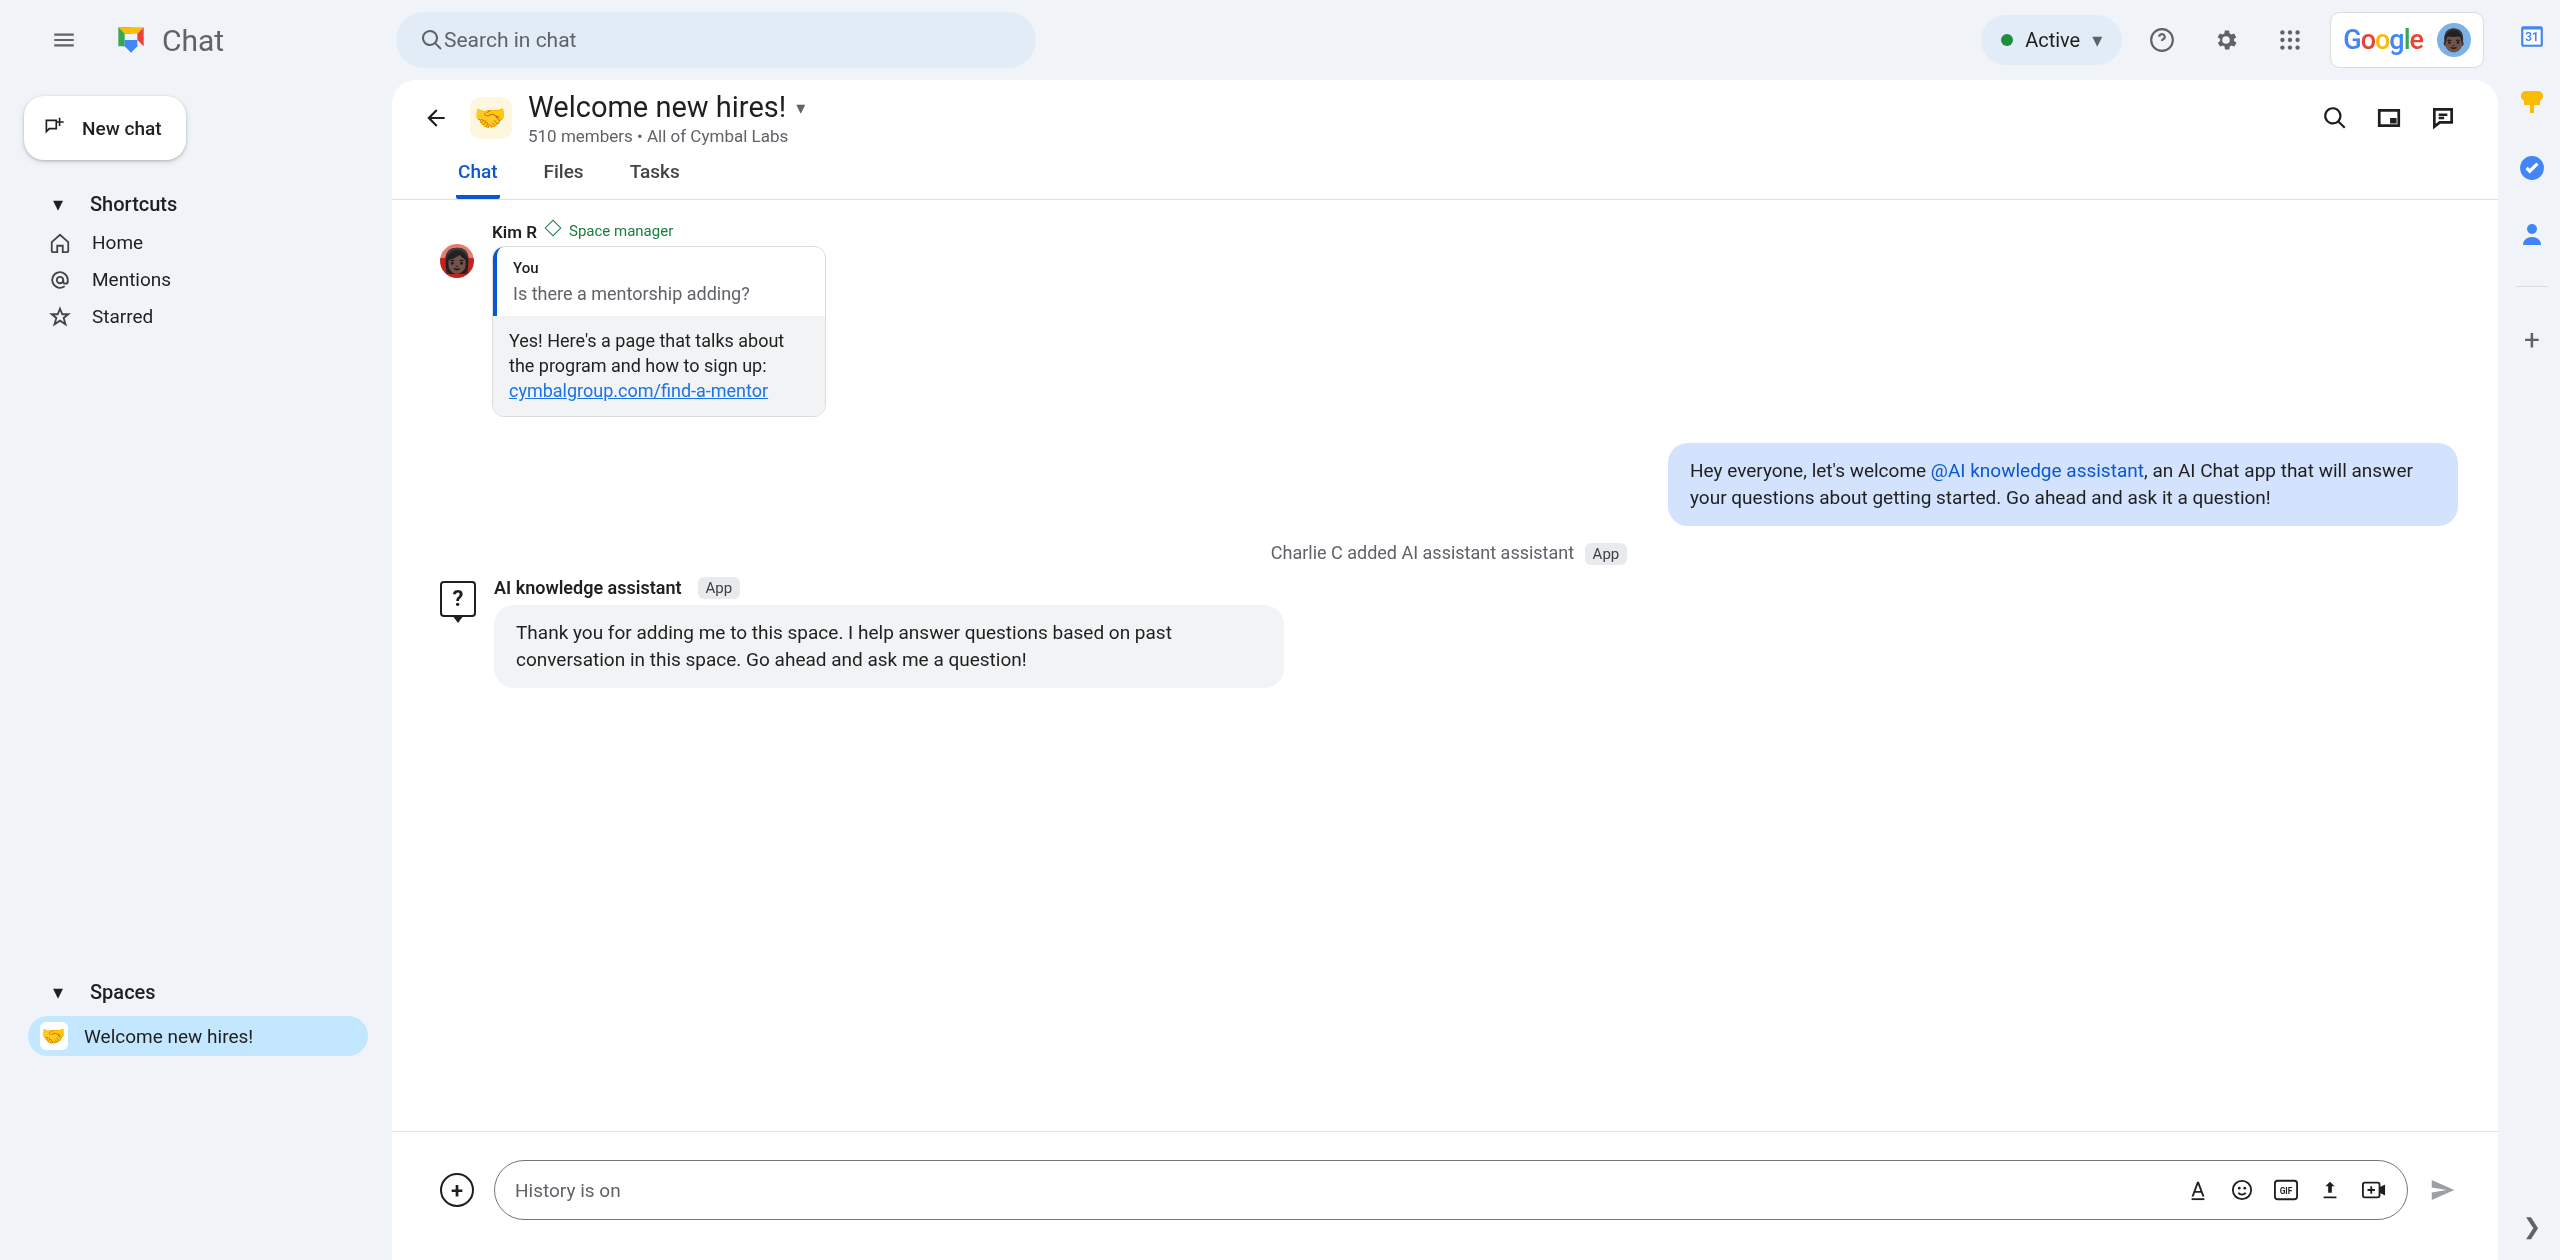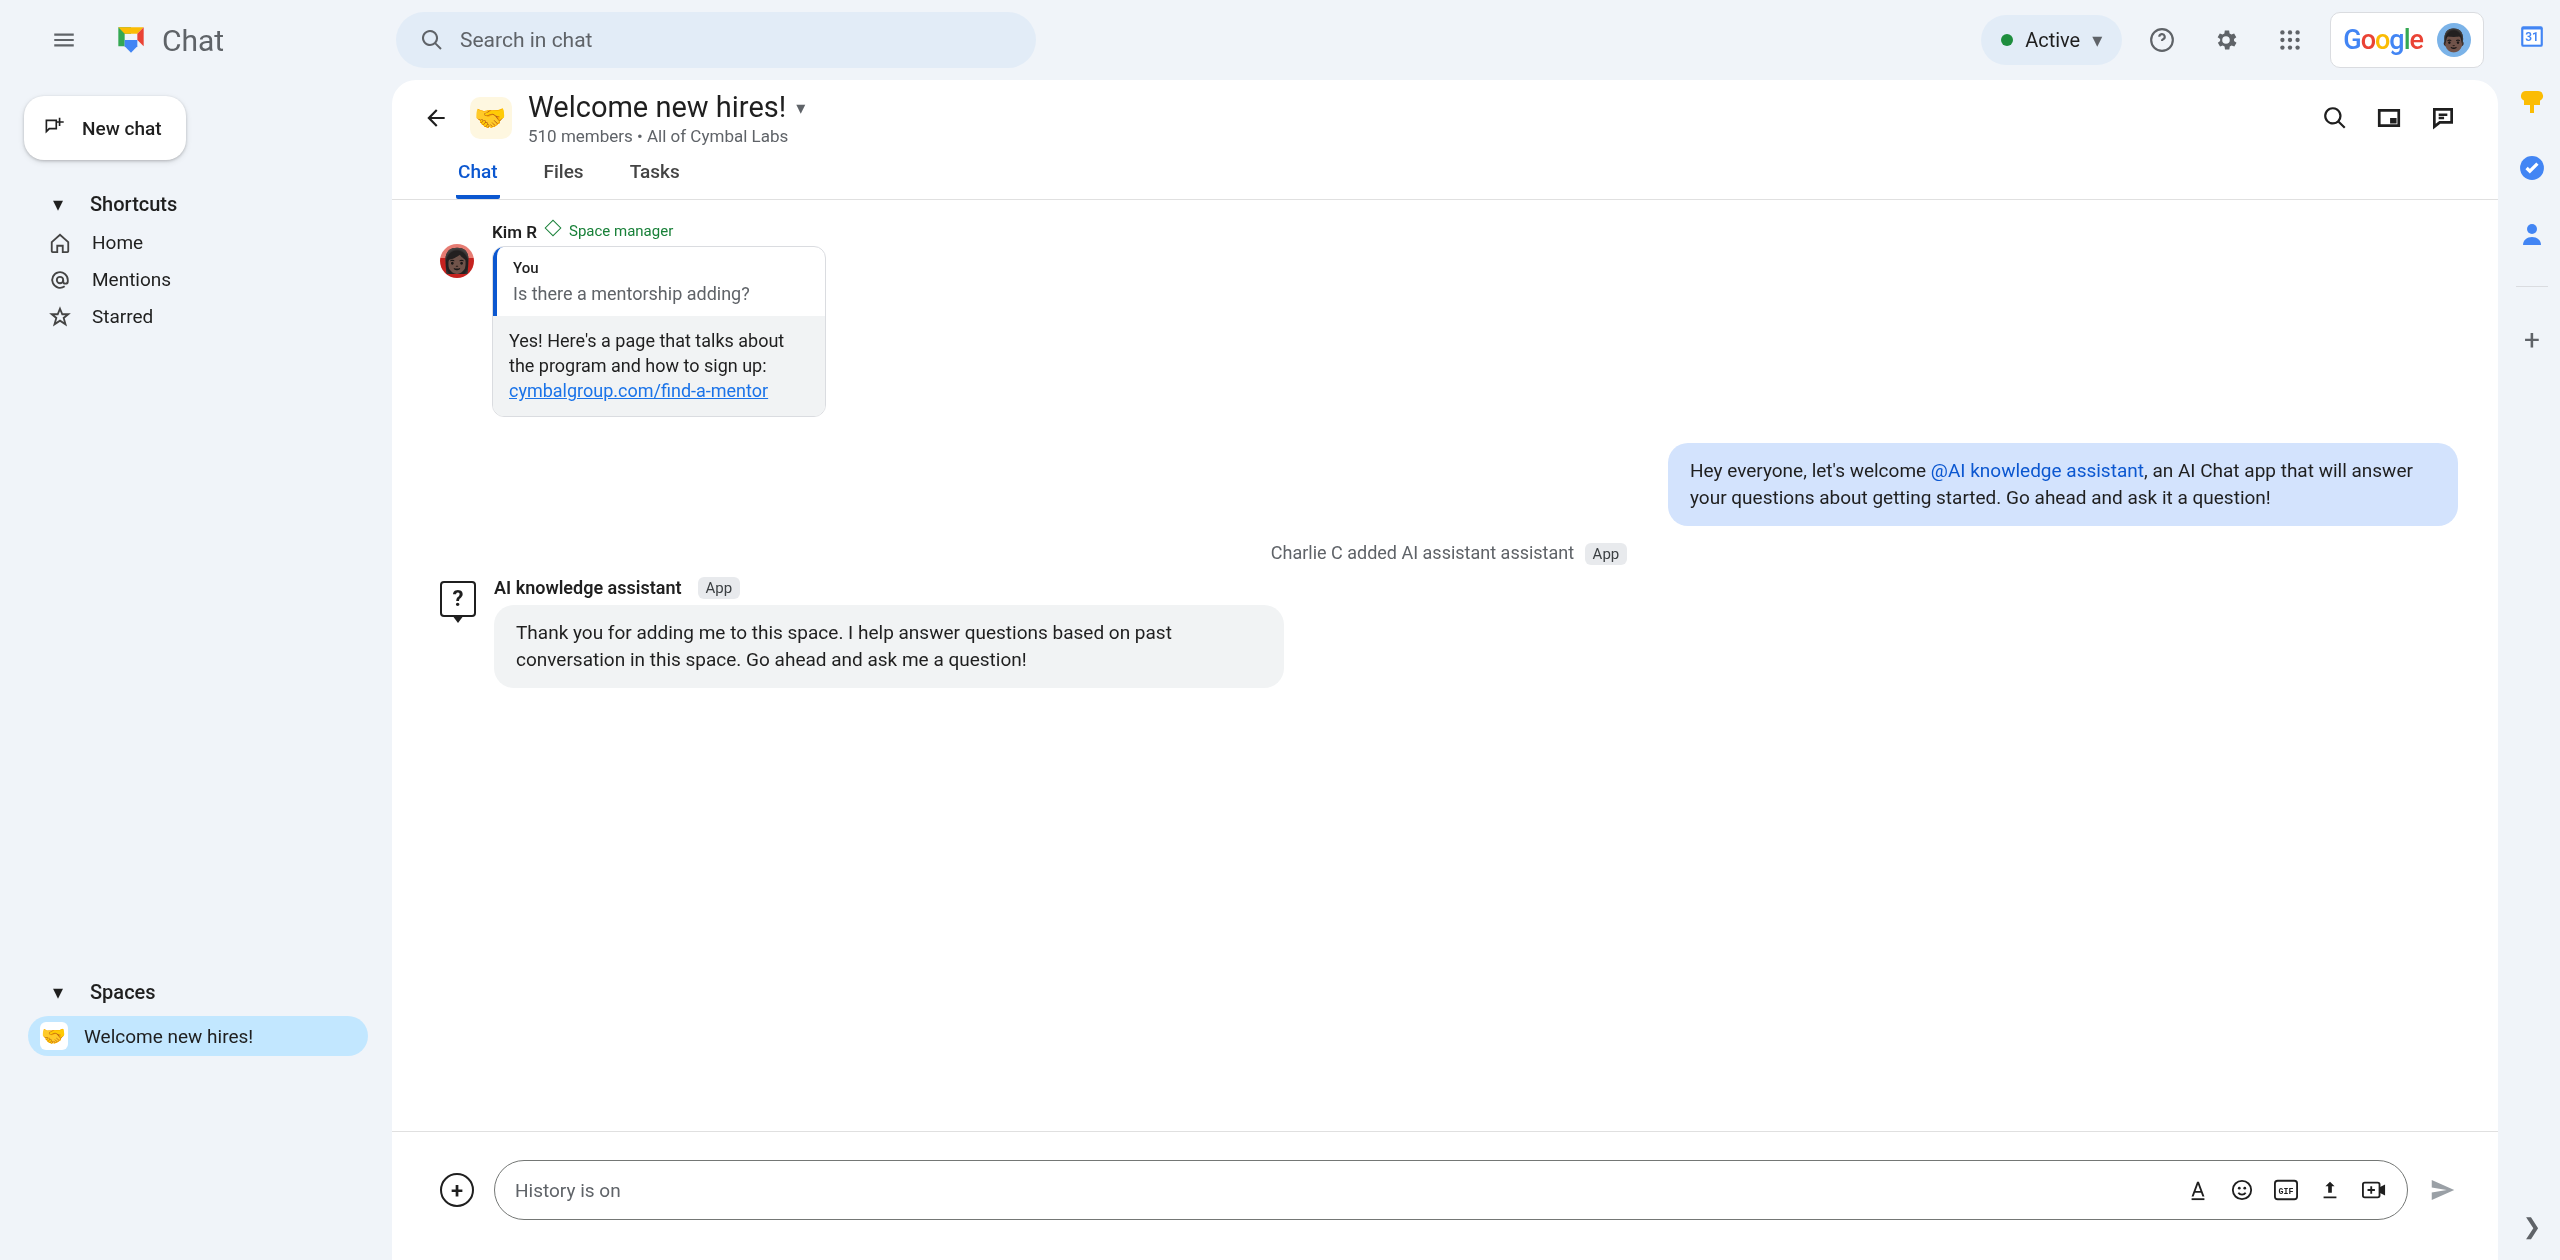--- a/index.html
+++ b/index.html
@@ -27,21 +27,21 @@
 .side-item{display:flex;align-items:center;gap:20px;padding:6px 0 6px 48px;font-size:19px;color:#1f1f1f;margin:1px 0;}
 .side-item .icon{width:24px;display:flex;justify-content:center;color:#444;}
 .spaces-list{margin-top:auto; margin-bottom: 200px;}
 .space-row{display:flex;align-items:center;gap:16px;margin:4px 24px 4px 28px;padding:6px 12px;border-radius:24px;font-size:19px;}
 .space-row.active{background:#c2e7ff;}
 .space-emoji{width:28px;height:28px;background:#fff;border-radius:6px;display:flex;align-items:center;justify-content:center;font-size:20px;}
 
 
 .main-col{flex:1;display:flex;flex-direction:column;}
 .topbar-right{height:80px;display:flex;align-items:center;gap:16px;padding:0 20px 0 0;}
-.search{flex:0 0 640px;height:56px;background:#e2ecf7;border-radius:28px;display:flex;align-items:center;gap:16px;padding:0 24px;color:#5f6368;font-size:21px; margin-right:auto; margin-left:4px;}
+.search{flex:0 0 640px;height:56px;background:#e2ecf7;border-radius:28px;display:flex;align-items:center;padding:0 24px;color:#5f6368;font-size:21px; margin-right:auto; margin-left:4px;}
 .search svg{width:24px;height:24px;fill:#5f6368;}
 .active-pill{height:50px;background:#e2ecf7;border-radius:26px;display:flex;align-items:center;gap:12px;padding:0 20px;font-size:20px;color:#1f1f1f;}
 .dot{width:12px;height:12px;border-radius:50%;background:#1e8e3e;}
 .icon-btn{width:48px;height:48px;display:flex;align-items:center;justify-content:center;color:#5f6368;}
 .icon-btn svg{width:26px;height:26px;fill:#5f6368;}
 .google-box{background:#fff;border:1px solid #dadce0;border-radius:10px;height:56px;display:flex;align-items:center;gap:14px;padding:0 12px;}
 .google-logo{font-size:27px;font-weight:500;letter-spacing:-1px;}
 .google-logo span:nth-child(1){color:#4285f4;}
 .google-logo span:nth-child(2){color:#ea4335;}
 .google-logo span:nth-child(3){color:#fbbc04;}
@@ -86,21 +86,21 @@
 .blue-bubble .mention{color:#0b57d0;}
 .system-line{text-align:center;font-size:18px;color:#5f6368;margin-top:16px;}
 .app-tag{background:#e8eaed;color:#3c4043;font-size:15px;border-radius:6px;padding:2px 8px;margin-left:6px;}
 .grey-bubble{background:#f1f3f4;border-radius:20px;padding:14px 22px;font-size:19px;color:#1f1f1f;max-width:790px;line-height:1.45;margin-top:6px;}
 
 
 .composer-wrap{border-top:1px solid #e0e0e0;padding:28px 40px 40px 48px;display:flex;align-items:center;gap:20px;}
 .plus-btn{width:34px;height:34px;border:2.5px solid #1f1f1f;border-radius:50%;display:flex;align-items:center;justify-content:center;font-size:22px;font-weight:600;}
 .composer{flex:1;height:60px;border:1px solid #747775;border-radius:30px;display:flex;align-items:center;padding:0 20px;gap:18px;}
 .composer-input{flex:1;font-size:19px;color:#5f6368;}
-.composer .tool{width:26px;height:26px;display:flex;align-items:center;justify-content:center;color:#14532d;font-family:Liberation Mono, monospace;}
+.composer .tool{width:26px;height:26px;display:flex;align-items:center;justify-content:center;color:#14532d;}
 .send-btn{color:#9aa0a6;}
 
 
 .rail{width:56px;display:flex;flex-direction:column;align-items:center;padding-top:22px;gap:38px;}
 .rail-icon{width:28px;height:28px;display:flex;align-items:center;justify-content:center;font-size:22px;}
 .rail-sep{width:32px;height:1px;background:#dadce0;}
 .rail .chev-exp{margin-top:auto;margin-bottom:20px;}
 
 svg{display:block;}
 </style>

